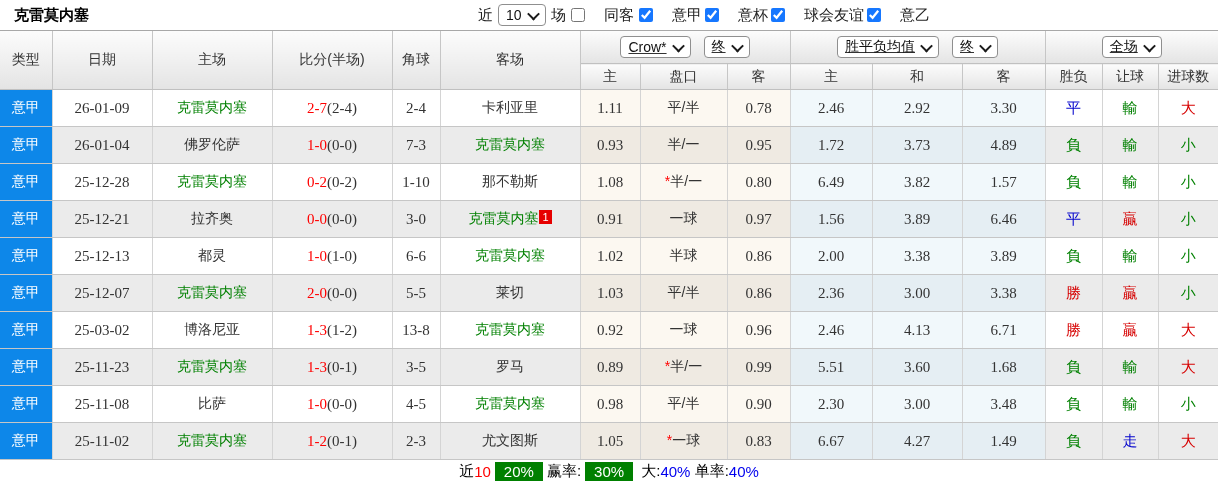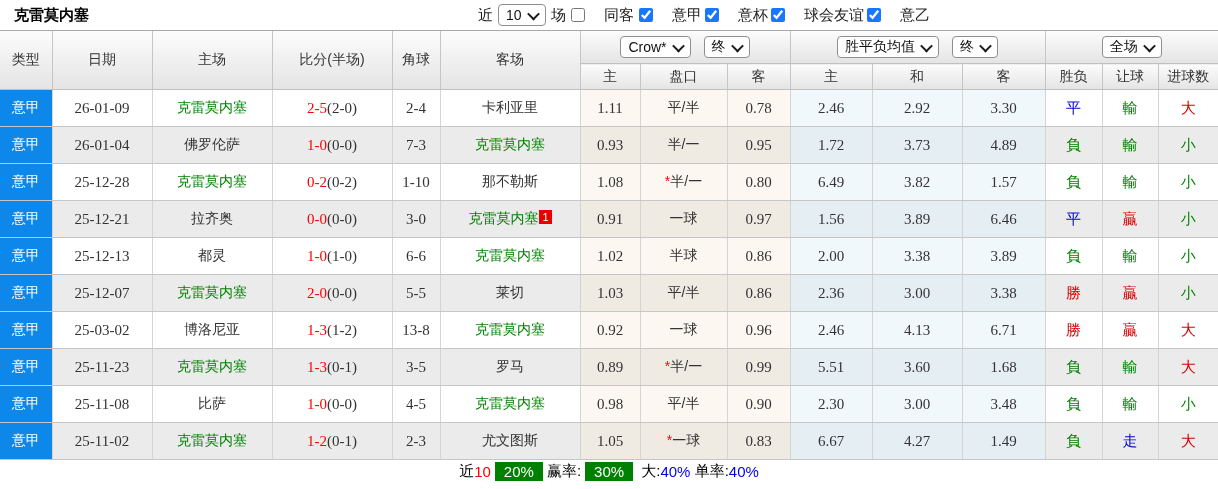--- a/index.html
+++ b/index.html
@@ -12,21 +12,21 @@
   .chk{display:inline-flex;align-items:center;gap:18px;cursor:default;}
   .chk input{width:14px;height:14px;accent-color:#1677ff;margin:0 1px 0 0;}
 
   
   .sel{display:inline-flex;align-items:center;justify-content:space-between;border:1px solid #8f8f8f;border-radius:4px;background:#fff;height:22px;padding:0 7px;font-size:14px;color:#111;gap:7px;box-sizing:border-box;}
   .chev{width:7px;height:7px;border-right:2px solid #1b1b1b;border-bottom:2px solid #1b1b1b;transform:rotate(45deg) translate(-1px,-1px);display:inline-block;flex:none;}
 
   
   table{border-collapse:collapse;table-layout:fixed;width:1218px;}
   thead th{background:linear-gradient(#fcfcfc,#e4e4e4);border-right:1px solid #c6c6c6;border-bottom:1px solid #c0c0c0;font-weight:normal;color:#333;font-size:14px;padding:0;}
-  thead th.grp{border-bottom:1px solid #c0c0c0;}
+  thead th.grp{border-bottom:1px solid #c0c0c0;text-decoration:underline;}
   tr.h1 th{height:32px;}
   tr.h2 th{height:25px;}
   .grp-inner{display:flex;align-items:center;justify-content:center;gap:13px;}
 
   tbody td{height:36px;text-align:center;font-size:14px;color:#333;border-right:1px solid #d4d4d4;border-bottom:1px solid #c6c6c6;overflow:hidden;white-space:nowrap;padding:0;background:#fff;}
   td:last-child,th:last-child{border-right:none;text-align:center;}
   td.league{background:#0d87e9;color:#fff;}
   .num{font-family:"Liberation Serif",serif;font-size:15px;}
   td.oddsbg{background:#fcf8f1;}
   td.avgbg{background:#f1f8fb;}
@@ -157,21 +157,21 @@
         <th>胜负</th>
         <th>让球</th>
         <th>进球数</th>
       </tr>
     </thead>
     <tbody>
         <tr>
           <td class="league">意甲</td>
           <td class="num">26-01-09</td>
           <td><span class="self">克雷莫内塞</span></td>
-          <td><span class="sc num">2-5</span><span class="num">(2-0)</span></td>
+          <td><span class="sc num">2-7</span><span class="num">(2-4)</span></td>
           <td class="num">2-4</td>
           <td><span>卡利亚里</span></td>
           <td class="num oddsbg">1.11</td>
           <td class="oddsbg"><span>平/半</span></td>
           <td class="num oddsbg">0.78</td>
           <td class="num avgbg">2.46</td>
           <td class="num avgbg">2.92</td>
           <td class="num avgbg">3.30</td>
           <td class="res r-blue">平</td>
           <td class="res r-green">輸</td>

